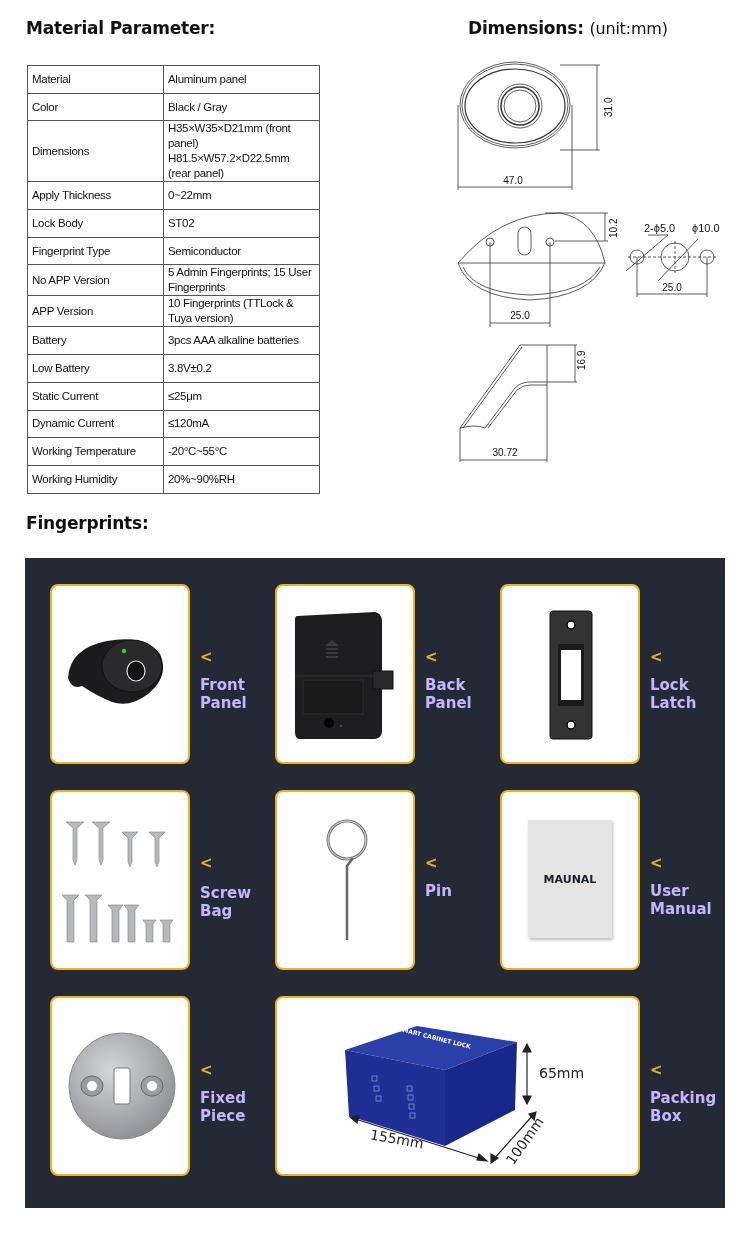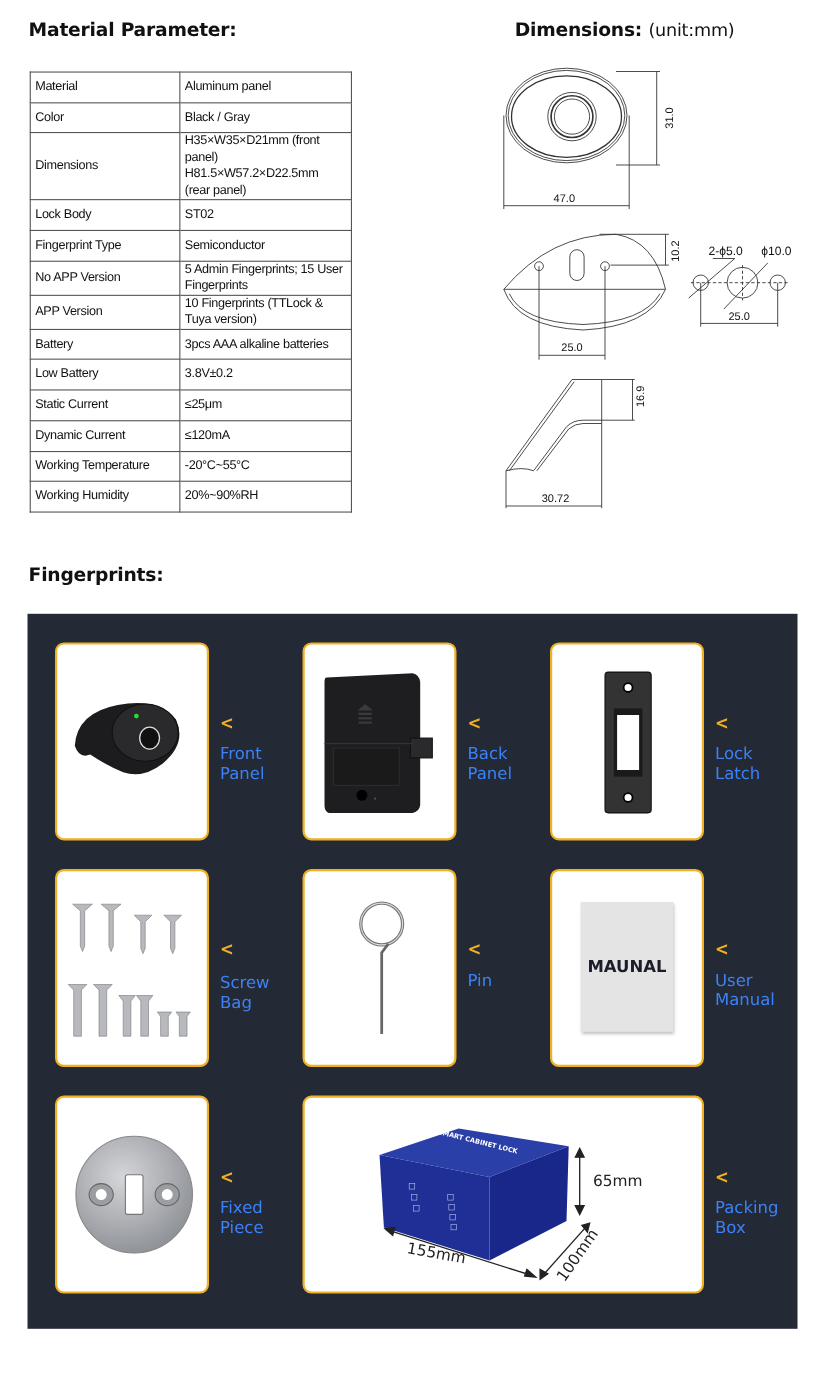--- a/index.html
+++ b/index.html
@@ -12,21 +12,21 @@
 #acc-title{left:26px;top:513px}
 table.spec{position:absolute;left:27px;top:65px;width:293px;border-collapse:collapse;font-size:11.5px;letter-spacing:-0.3px}
 table.spec td{border:1px solid #555;padding:0 4px;height:27.7px;vertical-align:middle;color:#111;line-height:15px}
 table.spec td.k{width:136px}
 table.spec tr.tall td{height:37px}
 .draw{position:absolute}
 .dl{font-family:"Liberation Sans",sans-serif;font-size:10px;fill:#111}
 #panel{position:absolute;left:25px;top:558px;width:700px;height:650px;background:#242936}
 .card{position:absolute;background:#fff;border:2px solid #f0b023;border-radius:8px;overflow:hidden}
 .card svg{position:absolute;left:0;top:0}
-.lbl{position:absolute;color:#3b82f6;font-family:"DejaVu Sans",sans-serif;font-size:15px;line-height:18px;font-weight:normal}
+.lbl{position:absolute;color:#c4b5fd;font-family:"DejaVu Sans",sans-serif;font-size:15px;line-height:18px;font-weight:bold}
 .chev{position:absolute;color:#f0b023;font-family:"DejaVu Sans",sans-serif;font-size:15px;font-weight:bold;transform:scaleY(1.1)}
 </style>
 </head>
 <body>
 
 <div class="h" id="tp-title">Material Parameter:</div>
 <div class="h" id="dim-title"><span>Dimensions:</span> <span class="unit">(unit:mm)</span></div>
 
 <table class="spec">
   <tbody id="spec-body">
@@ -37,20 +37,24 @@
       <tr>
         <td class="k">Color</td>
         <td>Black / Gray</td>
       </tr>
       <tr class="tall">
         <td class="k">Dimensions</td>
         <td>
           <div>H35×W35×D21mm (front panel)</div>
           <div>H81.5×W57.2×D22.5mm (rear panel)</div>
         </td>
+      </tr>
+      <tr>
+        <td class="k">Apply Thickness</td>
+        <td>0~22mm</td>
       </tr>
       <tr>
         <td class="k">Lock Body</td>
         <td>ST02</td>
       </tr>
       <tr>
         <td class="k">Fingerprint Type</td>
         <td>Semiconductor</td>
       </tr>
       <tr>
@@ -245,21 +249,21 @@
       <path d="M76,66 L70,74 L70,148" fill="none" stroke="#666" stroke-width="2.5"></path>
     </svg>
   </div>
   <div class="chev" style="left:400px;top:296px">&lt;</div>
   <div class="lbl" style="left:400px;top:324px">
       <div>Pin</div>
     </div>
 
   <div class="card" style="left:475px;top:232px;width:140px;height:180px">
     <div style="position:absolute;left:26px;top:28px;width:84px;height:118px;background:#e4e4e4;box-shadow:1px 2px 3px rgba(0,0,0,0.25);display:flex;align-items:center;justify-content:center">
-      <span style="font-family:'DejaVu Sans',sans-serif;font-weight:bold;font-size:15px;color:#1b1e2a">MAUNAL</span>
+      <span style="font-family:'DejaVu Sans',sans-serif;font-weight:bold;font-size:11px;color:#1b1e2a">MAUNAL</span>
     </div>
   </div>
   <div class="chev" style="left:625px;top:296px">&lt;</div>
   <div class="lbl" style="left:625px;top:324px">
       <div>User</div>
       <div>Manual</div>
     </div>
 
   <div class="card" style="left:25px;top:438px;width:140px;height:180px">
     <svg width="140" height="180" viewBox="0 0 140 180">

